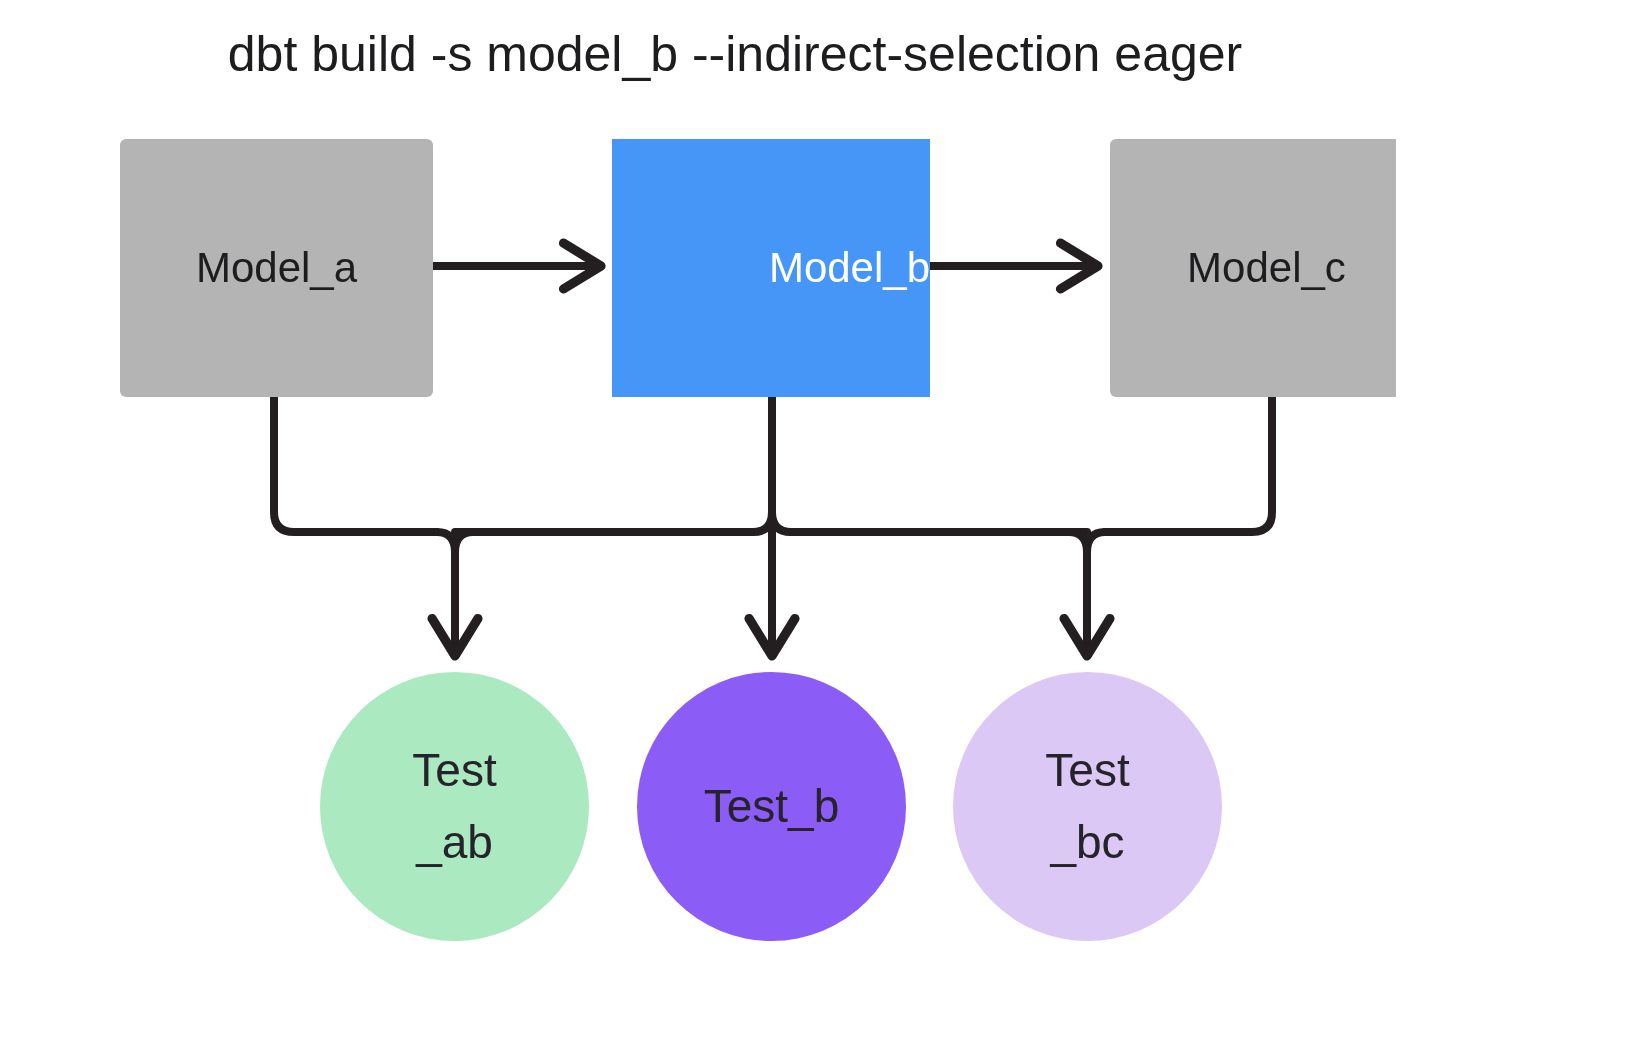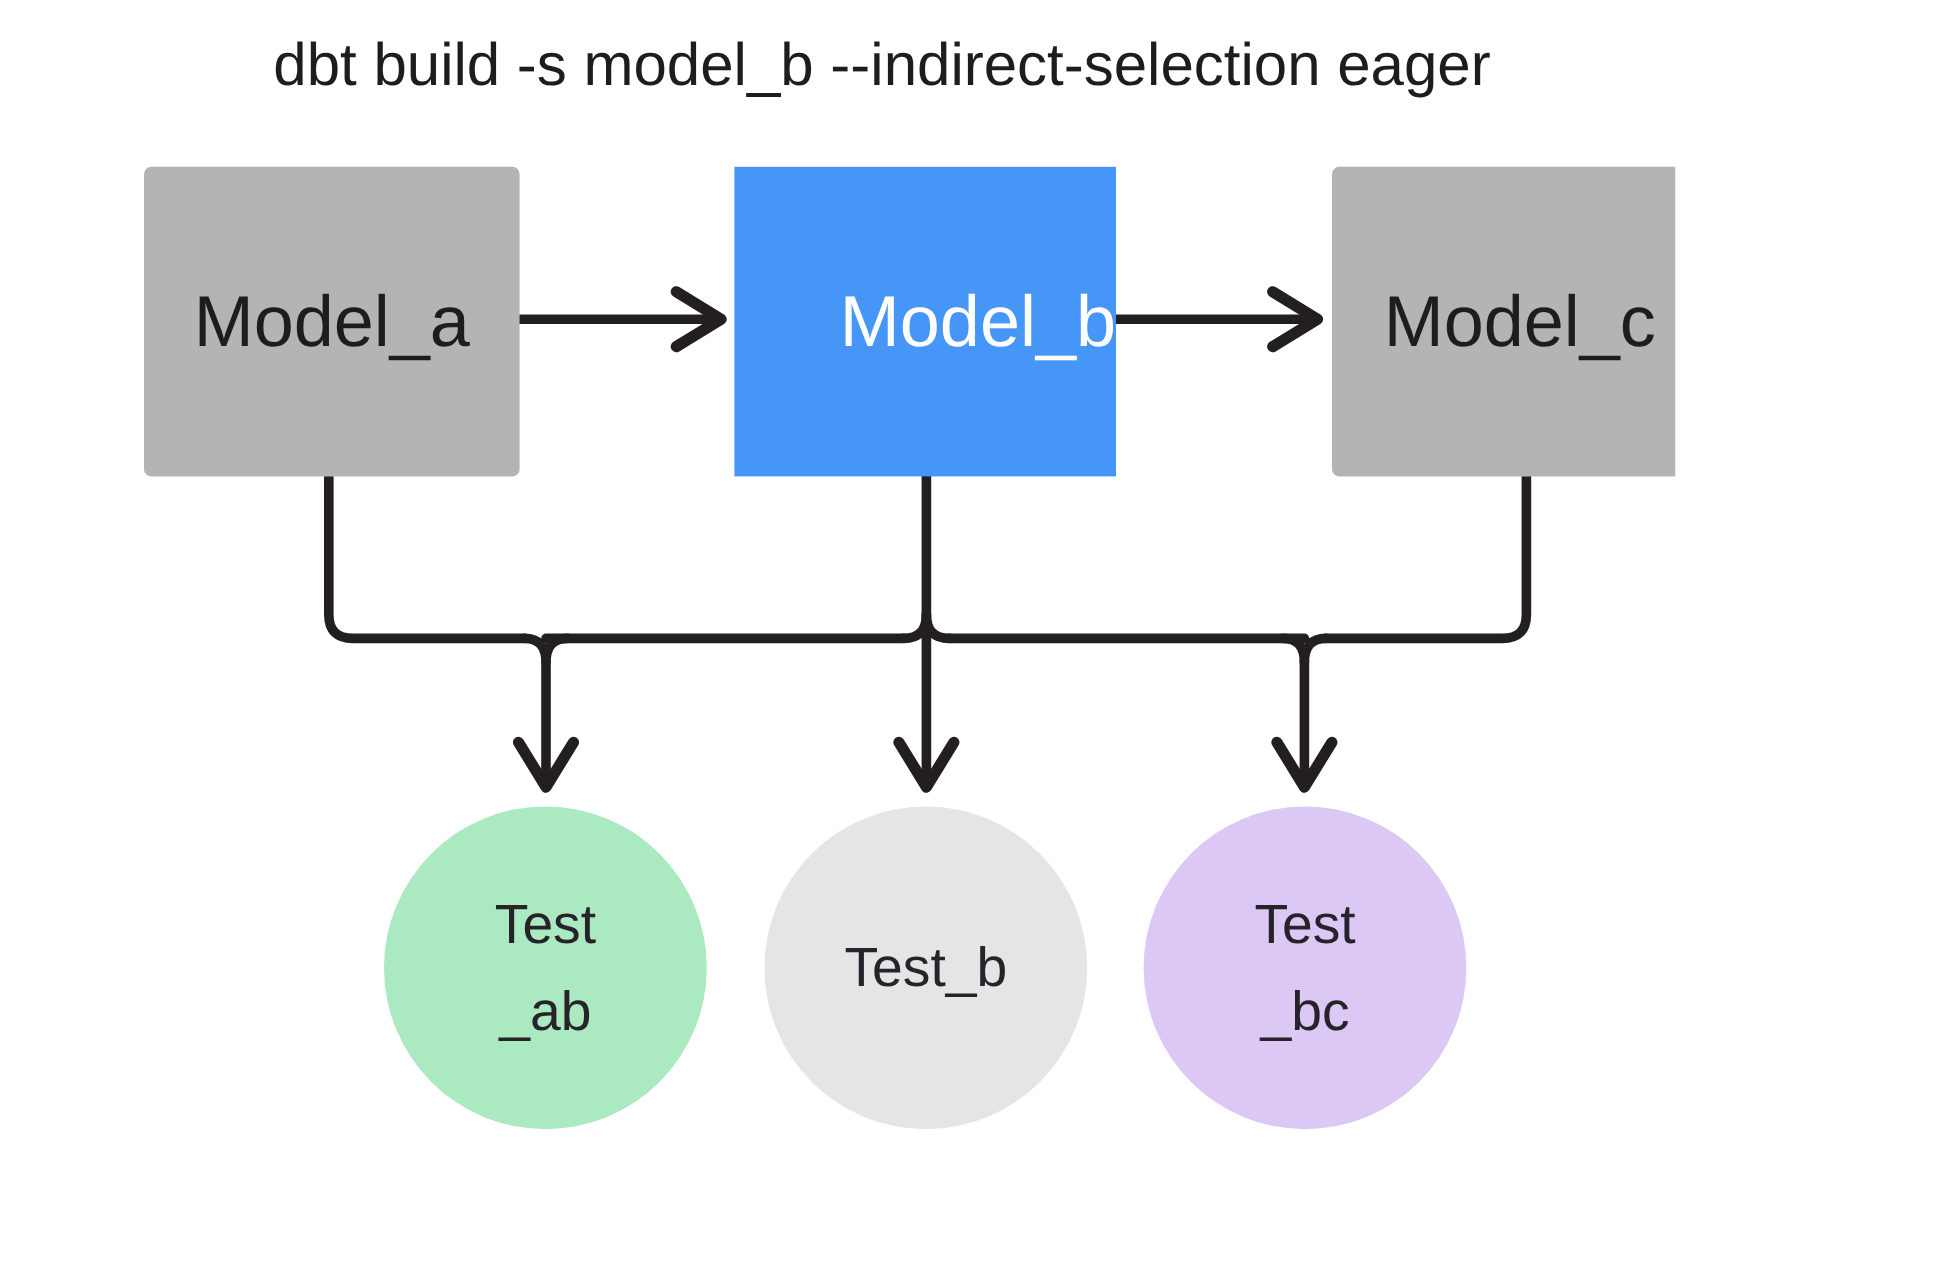--- a/index.html
+++ b/index.html
@@ -36,21 +36,21 @@
     color: #1d1d1f;
     font-family: "Liberation Sans", sans-serif;
     white-space: nowrap;
   }
   .node-box {
     position: absolute;
     border-radius: 6px;
     display: flex;
     align-items: center;
     justify-content: center;
-    font-size: 60px;
+    font-size: 42px;
     line-height: 1.1;
     box-sizing: border-box;
     user-select: none;
   }
   .node-box.sharp { border-radius: 0; }
   .node-circle {
     position: absolute;
     border-radius: 50%;
     display: flex;
     align-items: center;
@@ -115,21 +115,21 @@
 
   <div class="node-box" style="left:1110px; top:139px; width:313px; height:258px; background:#b4b4b4; color:#1d1d1f;">
     <span>Model_c</span>
   </div>
 
   <div class="node-circle" style="left:320px; top:672px; width:269px; height:269px; background:#abe9c1;">
     <span class="ln">Test</span>
     <span class="ln">_ab</span>
   </div>
 
-  <div class="node-circle" style="left:637px; top:672px; width:269px; height:269px; background:#e5e5e5;">
+  <div class="node-circle" style="left:637px; top:672px; width:269px; height:269px; background:#8b5cf6;">
     <span class="ln">Test_b</span>
   </div>
 
   <div class="node-circle" style="left:953px; top:672px; width:269px; height:269px; background:#dcc8f5;">
     <span class="ln">Test</span>
     <span class="ln">_bc</span>
   </div>
 
 </div>
 

